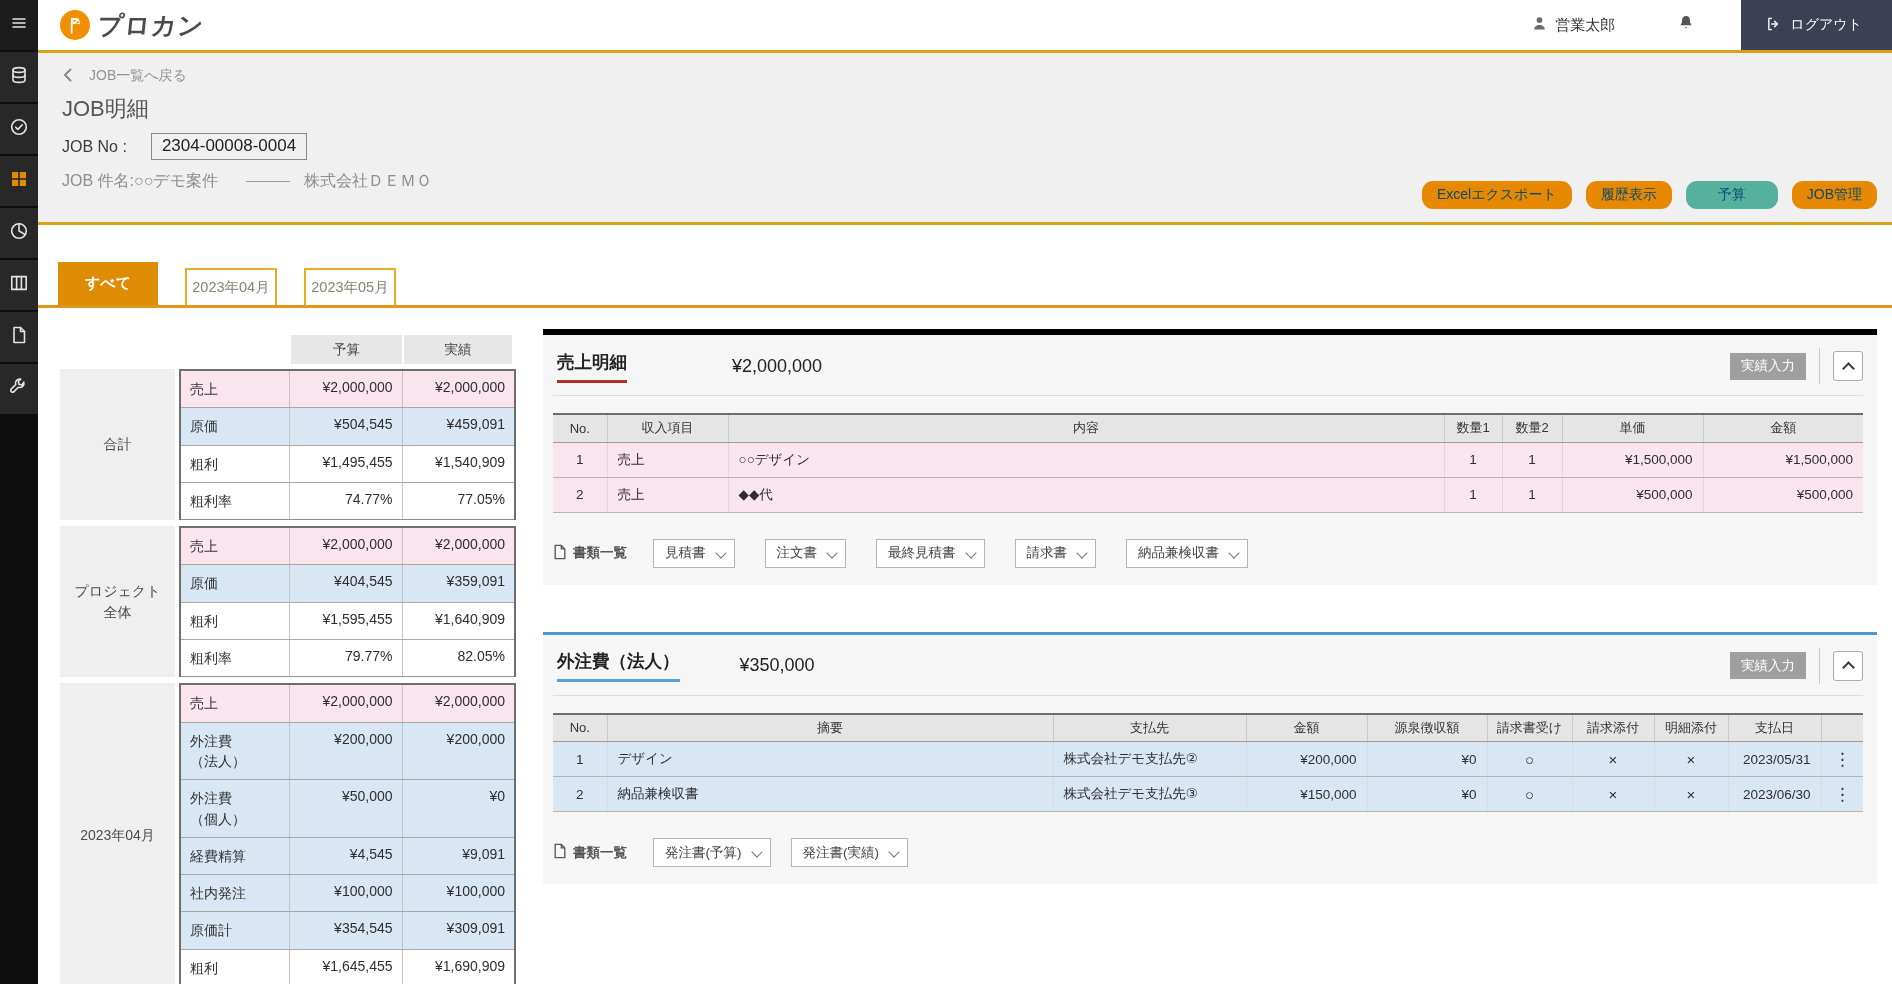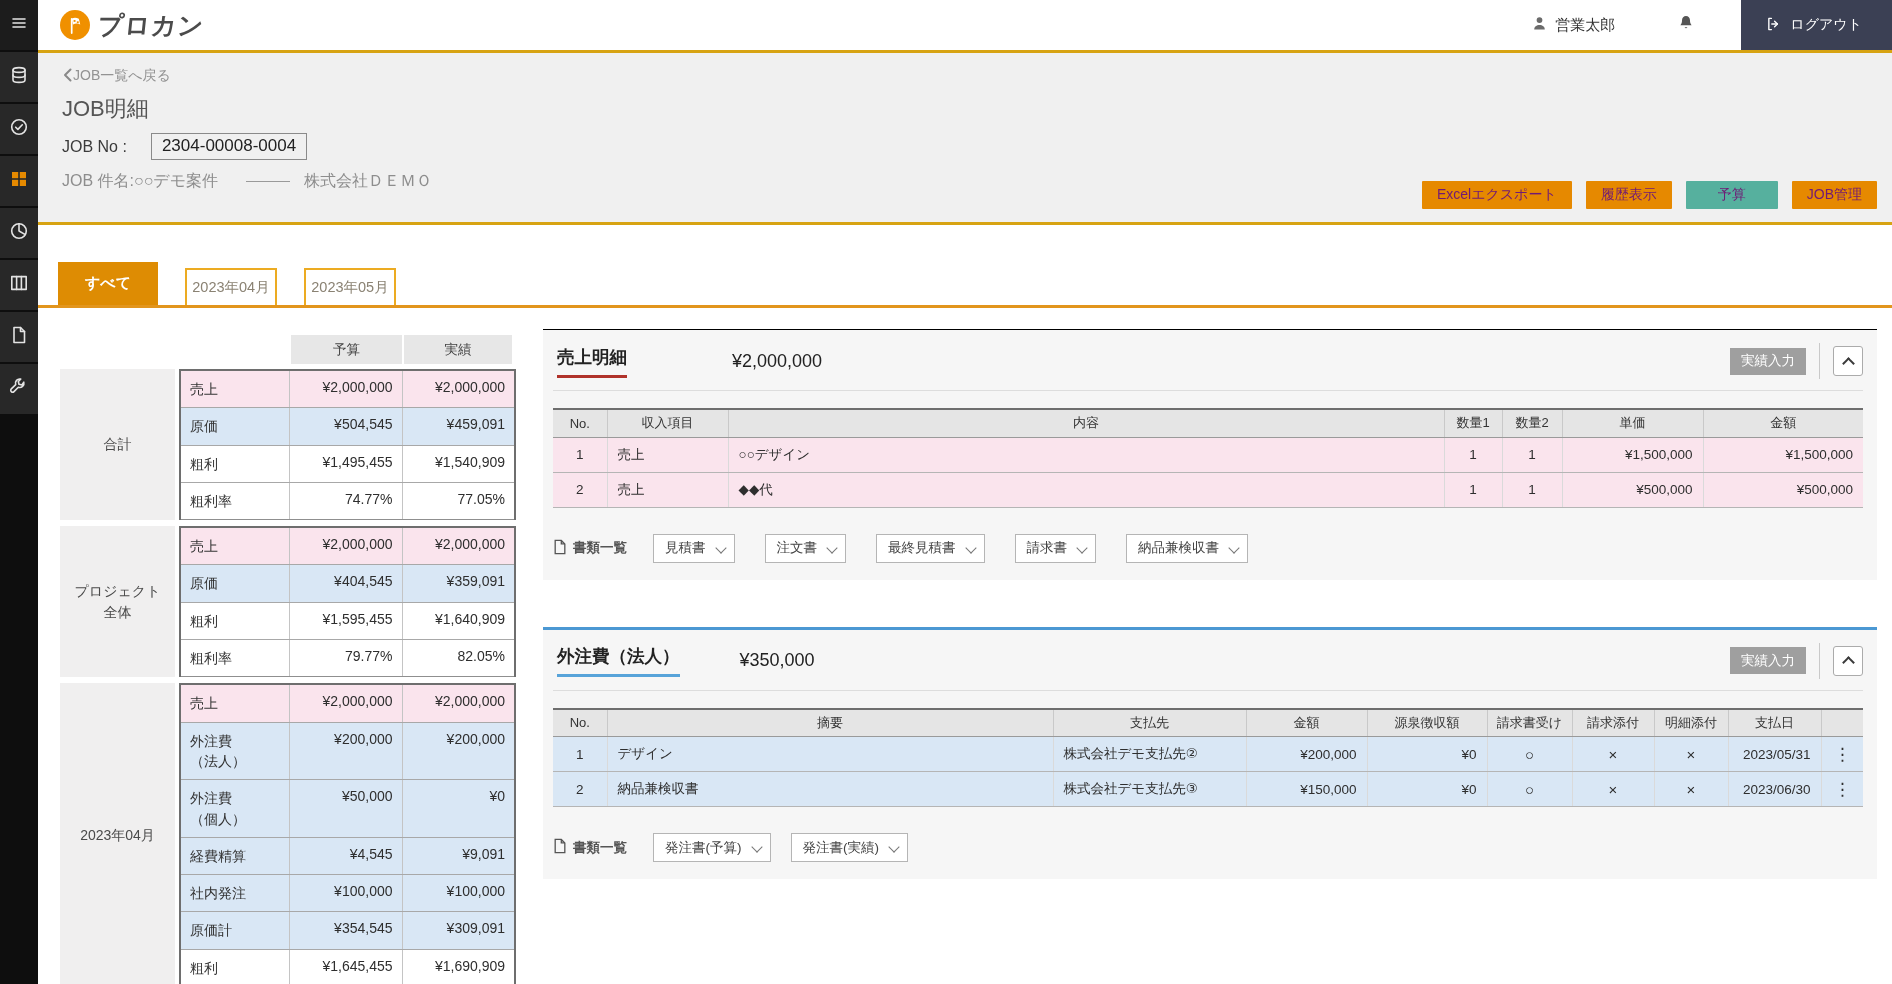--- a/index.html
+++ b/index.html
@@ -25,29 +25,29 @@
   .logo-text { font-size:25px; font-weight:800; color:#4b4b4b; letter-spacing:1px; transform:skewX(-6deg); }
   .nav-right { margin-left:auto; display:flex; align-items:center; height:100%; }
   .nav-user { display:flex; align-items:center; gap:7px; color:#333; font-size:15px; cursor:pointer;text-align:center; }
   .nav-bell { margin-left:62px; margin-right:46px; cursor:pointer; display:flex; }
   .logout-btn { height:100%; background:#3b4054; color:#fff; display:flex; align-items:center;
     gap:9px; padding:0 30px 0 24px; font-size:14px; cursor:pointer; }
 
   
   .page-head { position:absolute; left:38px; top:53px; right:0; height:172px; background:#f0f0f0;
     border-bottom:3px solid #d7a312; padding:14px 15px 0 24px; }
-  .back-link { display:flex; align-items:center; gap:0; color:#939393; font-size:14px; cursor:pointer; width:max-content; }
+  .back-link { display:flex; align-items:center; gap:16px; color:#939393; font-size:14px; cursor:pointer; width:max-content; }
   .page-title { margin-top:9px; font-size:22px; color:#555; font-weight:400; }
   .jobno-row { margin-top:9px; display:flex; align-items:center; font-size:16px; color:#3a3a3a;gap:18px; }
   .jobno-box { margin-left:6px; border:1px solid #8a8a8a; padding:2px 10px 3px; font-size:17px; color:#222; background:transparent; cursor:text; }
   .jobname-row { margin-top:11px; font-size:16px; color:#8d8d8d; display:flex; align-items:center; }
   .jobname-line { display:inline-block; width:44px; border-bottom:1px solid #9a9a9a; height:1px; margin:0 14px 0 28px; }
   .head-btns { position:absolute; right:15px; bottom:13px; display:flex; gap:14px; }
   .hbtn { height:28px; padding:0 15px; display:flex; align-items:center; justify-content:center;
-    font-size:14px; color:#701a75; background:#e68900; border:none; border-radius:1px; cursor:pointer; white-space:nowrap; }
+    font-size:14px; color:#0c4a6e; background:#e68900; border:none; border-radius:11px; cursor:pointer; white-space:nowrap; }
   .hbtn.teal { background:#56b09e; padding:0 32px; }
 
   
   .tabbar { position:absolute; left:38px; top:265px; right:0; height:43px;
     border-bottom:3px solid #e2951d; display:flex; align-items:flex-end; padding-left:20px; gap:27px; }
   .tab { cursor:pointer; display:flex; align-items:center; justify-content:center; font-size:15px; }
   .tab.active { width:100px; height:43px; background:#de8c03; color:#fff; font-weight:700; }
   .tab.plain { width:92px; height:37px; background:#fff; border:2px solid #ecab22; border-bottom:none; color:#8a8273; font-size:14.5px; }
 
   
@@ -75,21 +75,21 @@
   
   .rpanel { flex:1; margin-left:27px; min-width:0; }
   .report-row { display:flex; justify-content:flex-end; margin-top:19px; }
   .selectbox { position:relative; display:inline-flex; align-items:center; height:30px;
     background:#fff; border:1px solid #9c9c9c; padding:0 28px 0 11px; font-size:14.5px; color:#333; cursor:pointer; white-space:nowrap; }
   .selectbox .chev { position:absolute; right:9px; top:9px; width:8px; height:8px;
     border-right:1.6px solid #777; border-bottom:1.6px solid #777; transform:rotate(45deg); }
   .docsel { border-color:#b5b5b5; height:29px; font-size:13.5px; color:#444; }
 
   .card { margin-top:18px; background:#f6f6f6; padding:0 14px 17px 10px; }
-  .card.red { border-top:1px solid #000000; }
+  .card.red { border-top:6px solid #000000; }
   .card.blue { border-top:3px solid #4b98d3; margin-top:47px; }
   .card-head { display:flex; align-items:center; padding:13px 0 11px 4px; }
   .sec-title { font-size:17.5px; font-weight:700; color:#222; position:relative; padding-bottom:9px; }
   .sec-title::after { content:""; position:absolute; left:0; bottom:0; width:100%; height:3px; }
   .card.red .sec-title::after { background:#b0322a; }
   .card.blue .sec-title::after { background:#57a3d9; }
   .sec-total { margin-left:105px; font-size:18px; color:#222; }
   .head-actions { margin-left:auto; display:flex; align-items:center; }
   .actual-btn { background:#9f9f9f; color:#fff; border:none; font-size:13.5px; height:27px; padding:0 11px; cursor:pointer; }
   .vdiv { width:1px; height:36px; background:#c9c9c9; margin:0 13px; }

